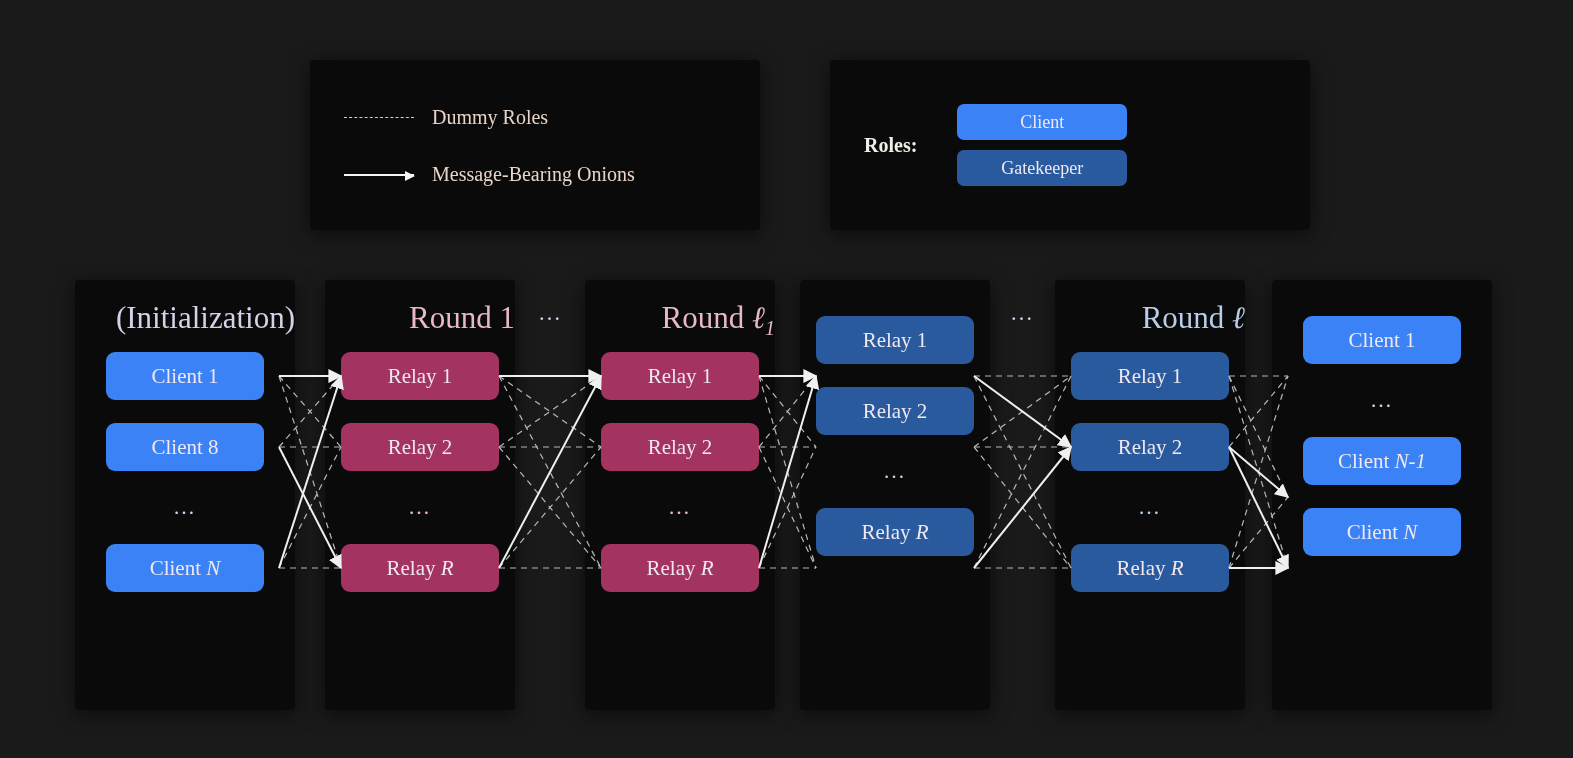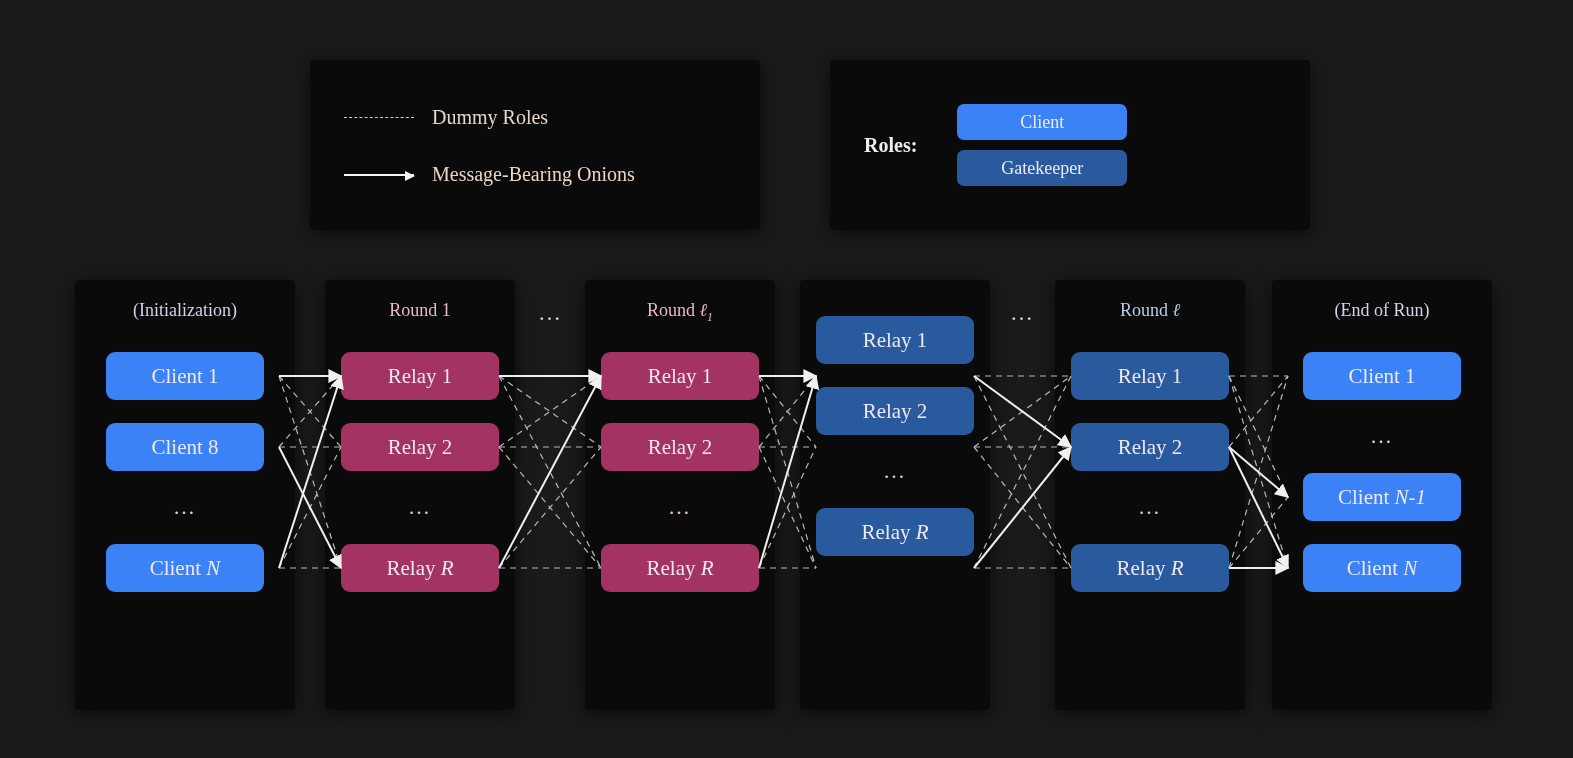--- a/index.html
+++ b/index.html
@@ -32,21 +32,21 @@
   .c-client { background:#3b82f6; }
   .c-mixer  { background:#a33360; }
   .c-gate   { background:#2a5a9e; }
 
   .stage {
     position:absolute; top:280px; height:430px;
     background:#0a0a0a; border-radius:4px;
     box-shadow: 0 4px 20px rgba(0,0,0,0.6);
     padding: 20px 0 26px 0;
   }
-  .stage-title { text-align:center; font-size:18px; margin-bottom:22px; height:30px; }
+  .stage-title { text-align:right; font-size:31px; margin-bottom:22px; height:30px; }
   .t-client { color:#d8cfe8; }
   .t-mixer  { color:#e8b8c8; }
   .t-gate   { color:#b8cde8; }
   .node {
     margin: 16px auto 23px auto;
     width: 158px; height: 48px;
     border-radius: 9px;
     display:flex; align-items:center; justify-content:center;
     font-size:21px; color:#f0e8f0;
   }
@@ -148,21 +148,20 @@
   <div class="node c-gate">
       <span>Relay 2</span>
     </div>
   <div class="ellips gate">…</div>
   <div class="node c-gate">
       <span>Relay <span class="ital">R</span></span>
     </div>
 </div>
 
 <div class="stage" id="s5" style="left:1272px; width:220px;">
-  <div class="stage-title t-client">(End of Run)</div>
   <div class="node c-client">
       <span>Client 1</span>
     </div>
   <div class="ellips">…</div>
   <div class="node c-client">
       <span>Client <span class="ital">N-1</span></span>
     </div>
   <div class="node c-client">
       <span>Client <span class="ital">N</span></span>
     </div>

